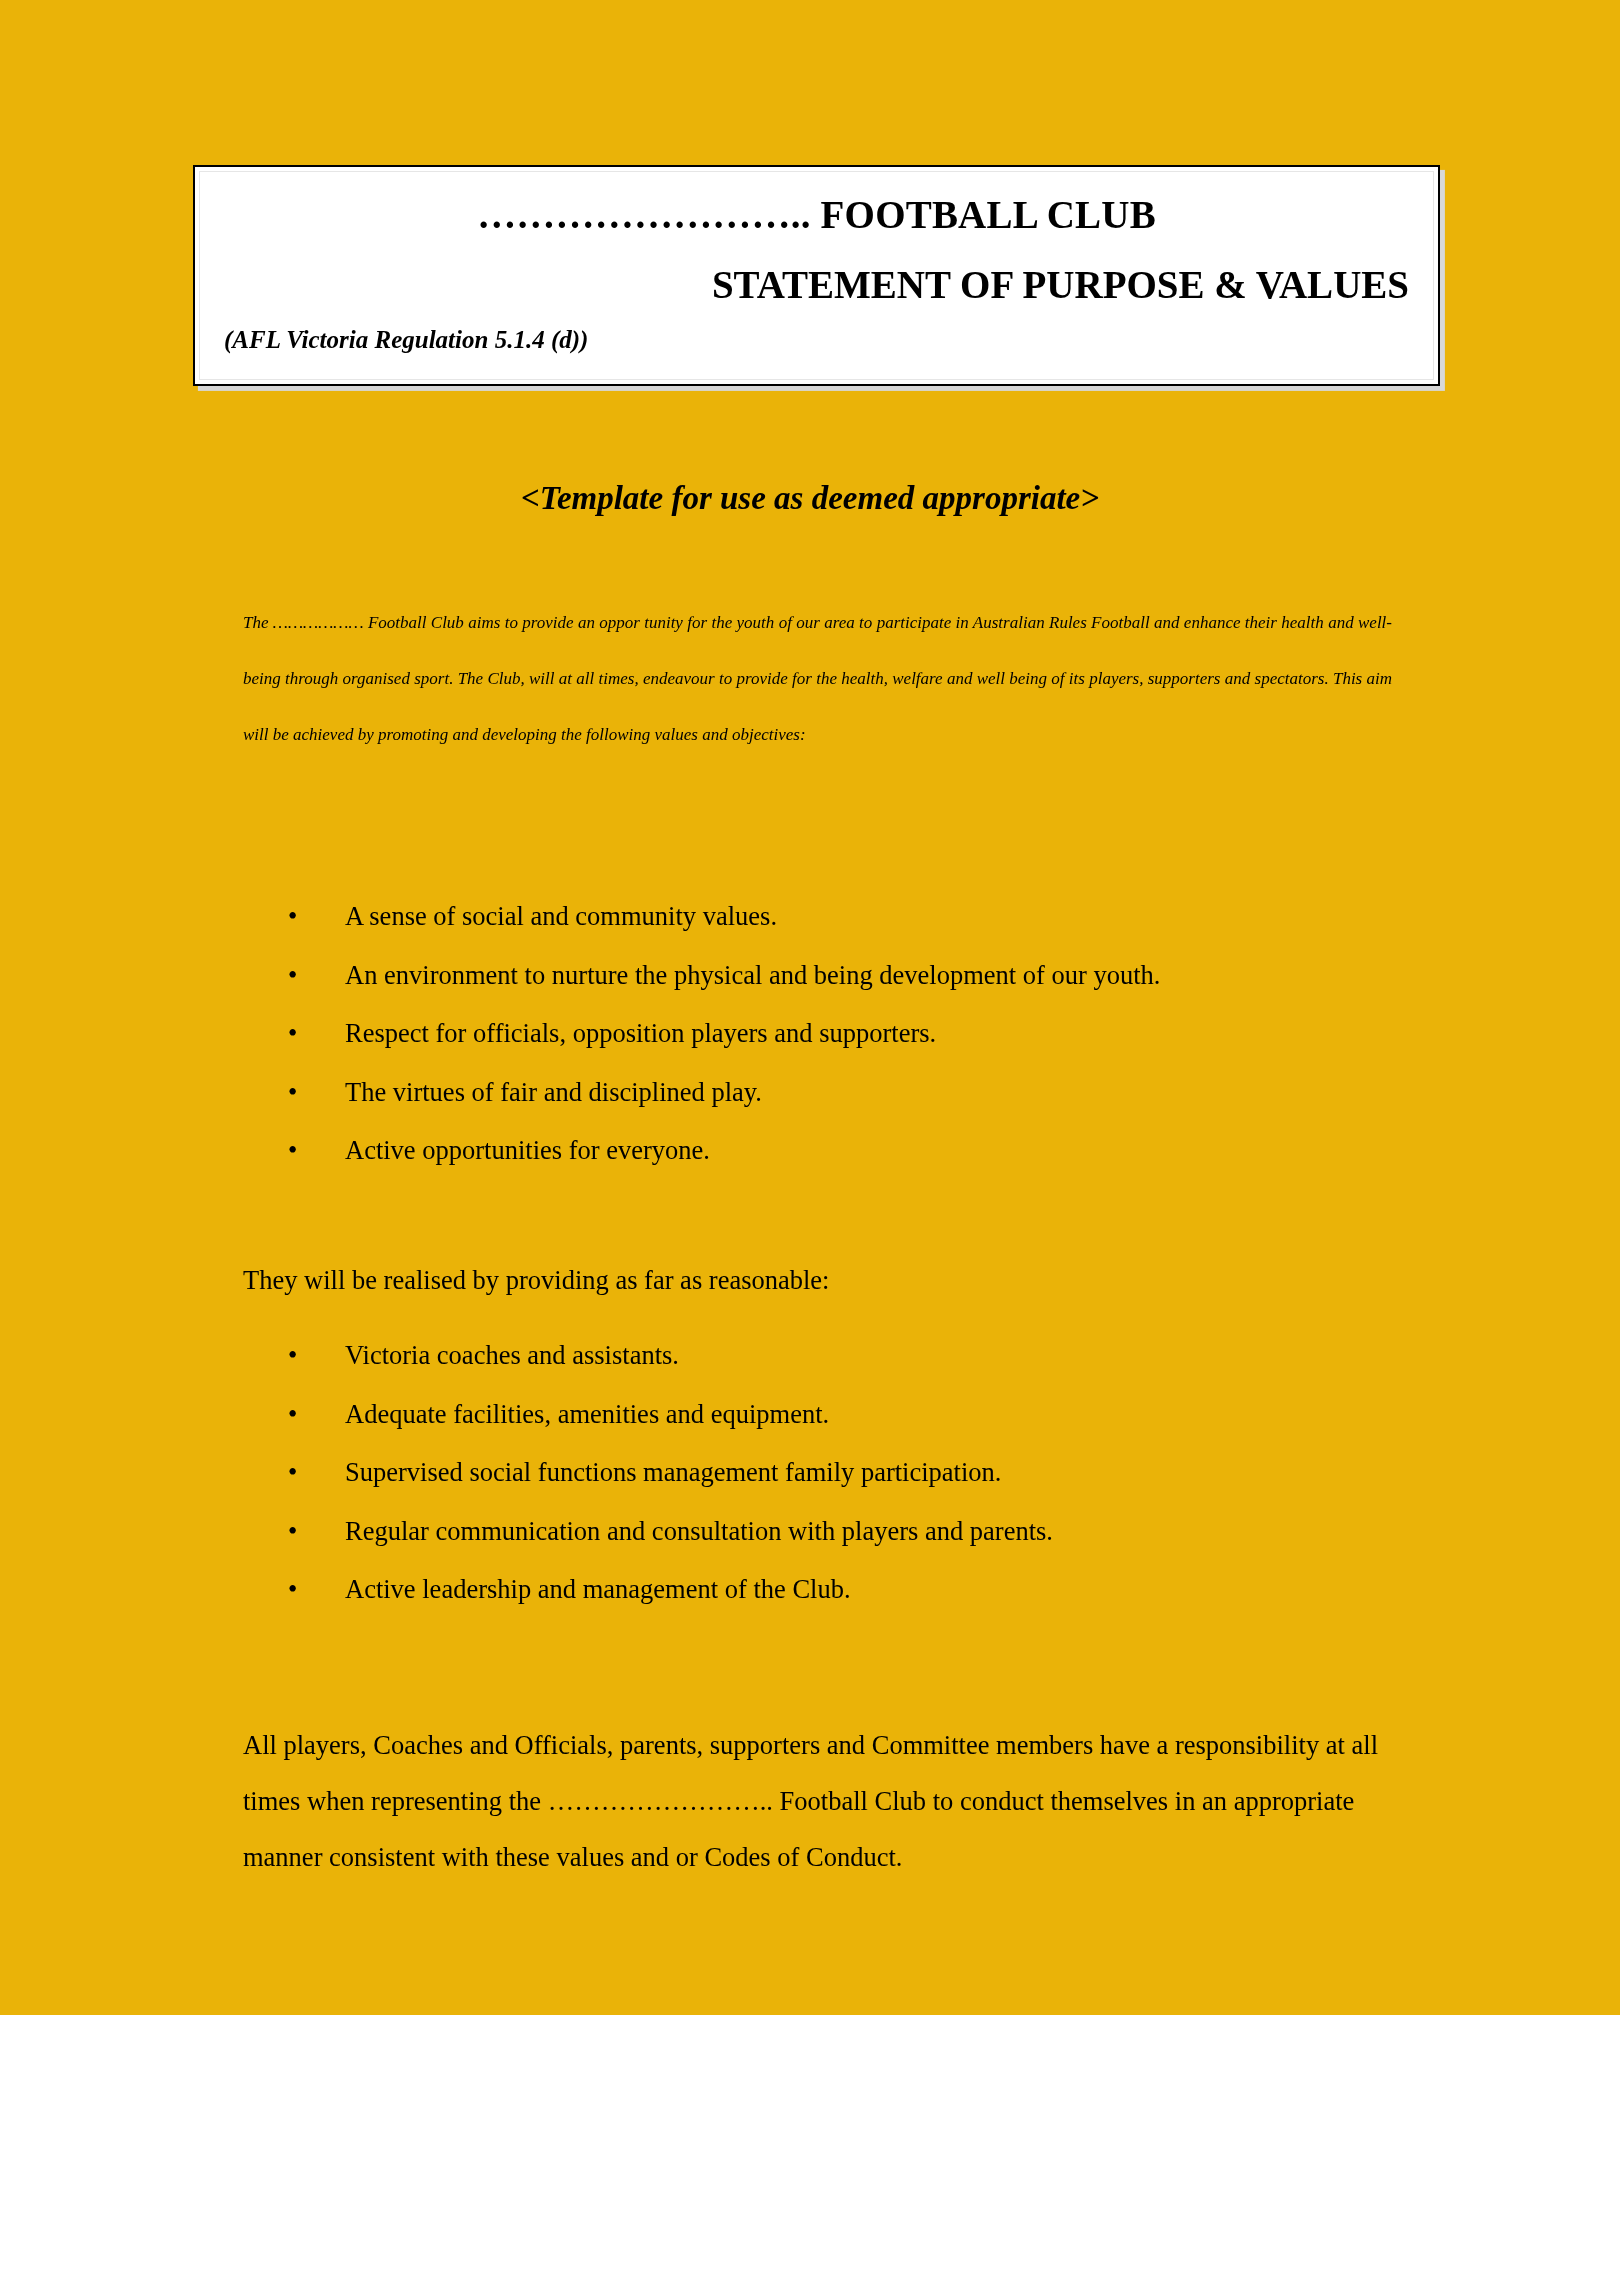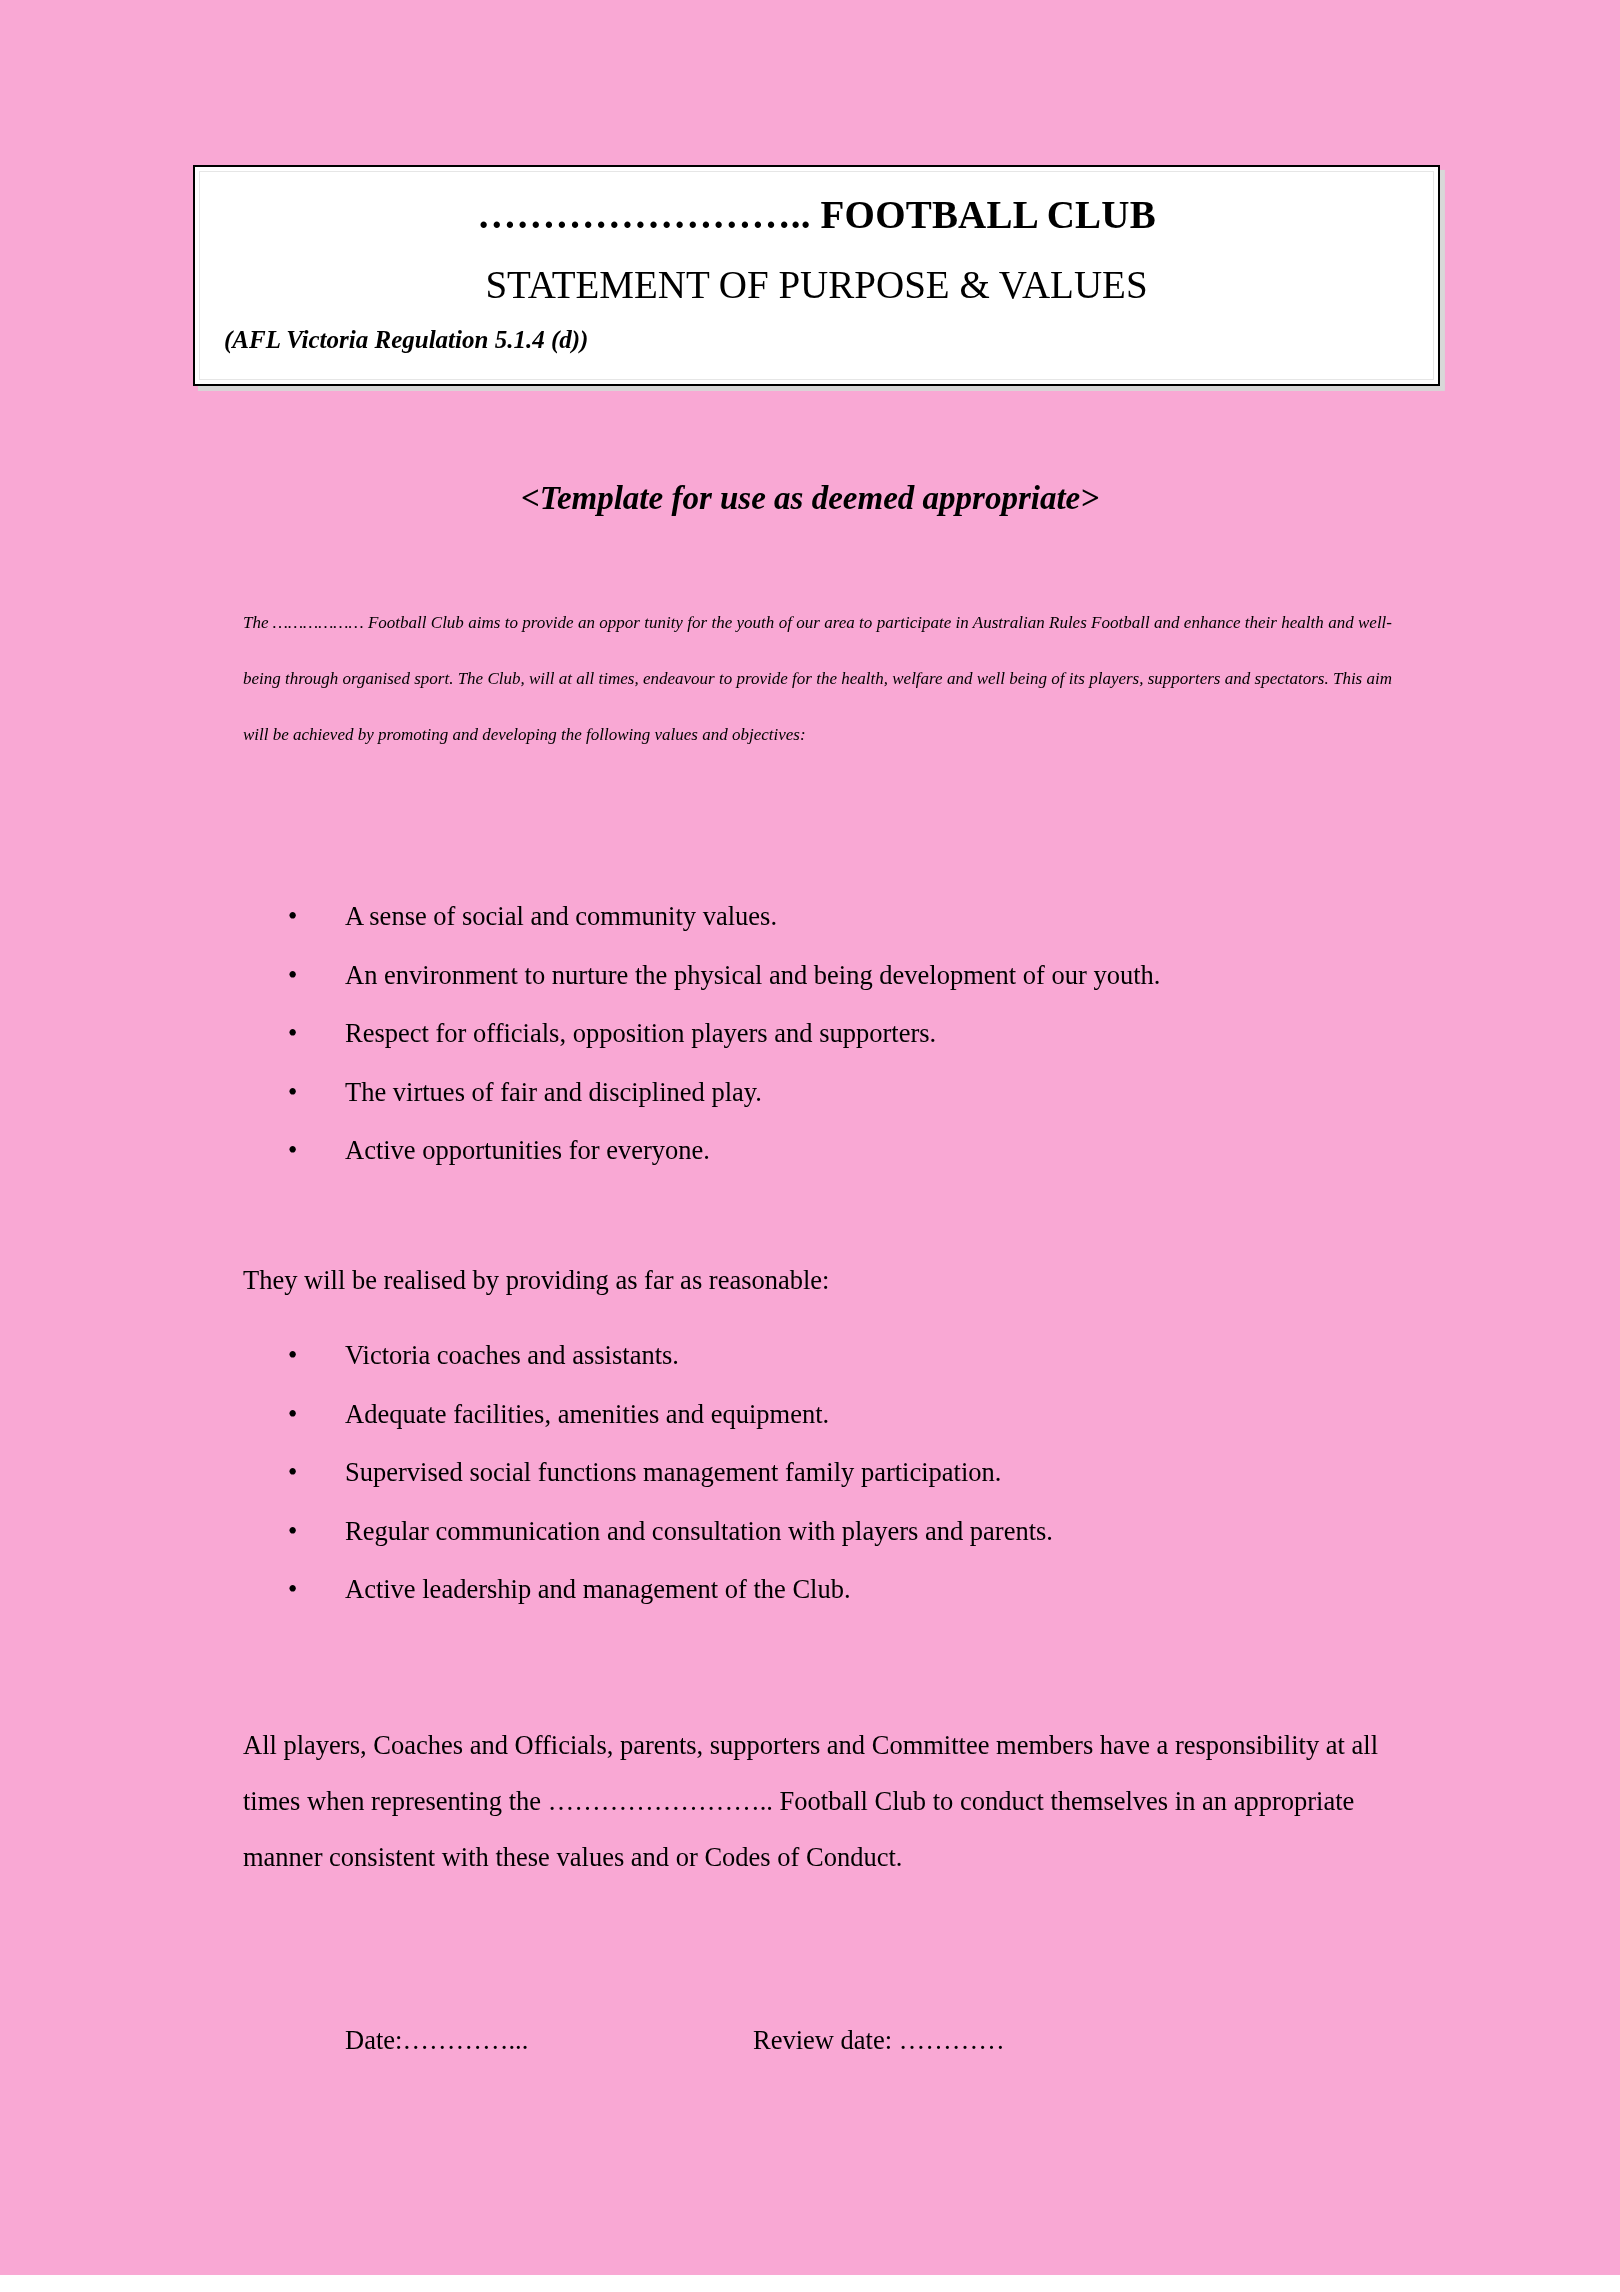--- a/index.html
+++ b/index.html
@@ -14,22 +14,22 @@
     position: relative;
     font-family: "Liberation Serif", "DejaVu Serif", serif;
     color: #000000;
     -webkit-font-smoothing: antialiased;
   }
 
   .page {
     position: absolute;
     left: 0; top: 0;
     width: 1620px;
-    height: 2275px;
-    background: #f9a8d4;
+    height: 2015px;
+    background: #eab308;
     overflow: hidden;
   }
 
   
   .header-box-wrap {
     position: absolute;
     left: 193px;
     top: 165px;
     width: 1247px;
   }
@@ -52,23 +52,23 @@
 
   .title-line-1 {
     text-align: center;
     font-size: 39px;
     font-weight: bold;
     letter-spacing: 0.2px;
     line-height: 1.15;
     white-space: nowrap;
   }
   .title-line-2 {
-    text-align: center;
+    text-align: right;
     font-size: 39px;
-    font-weight: normal;
+    font-weight: bold;
     line-height: 1.15;
     margin-top: 25.5px;
     white-space: nowrap;
   }
   .title-line-3 {
     text-align: left;
     font-size: 25px;
     font-weight: bold;
     font-style: italic;
     margin-top: 17px;

